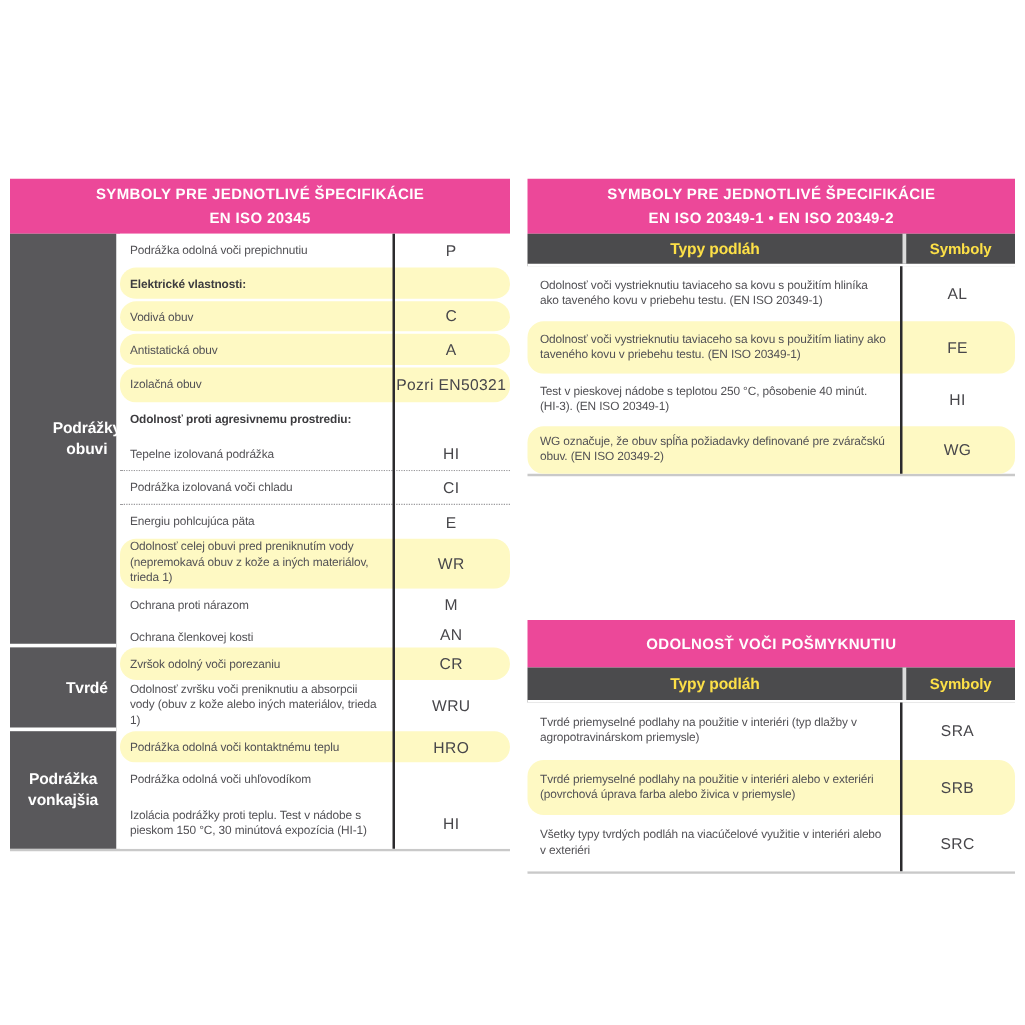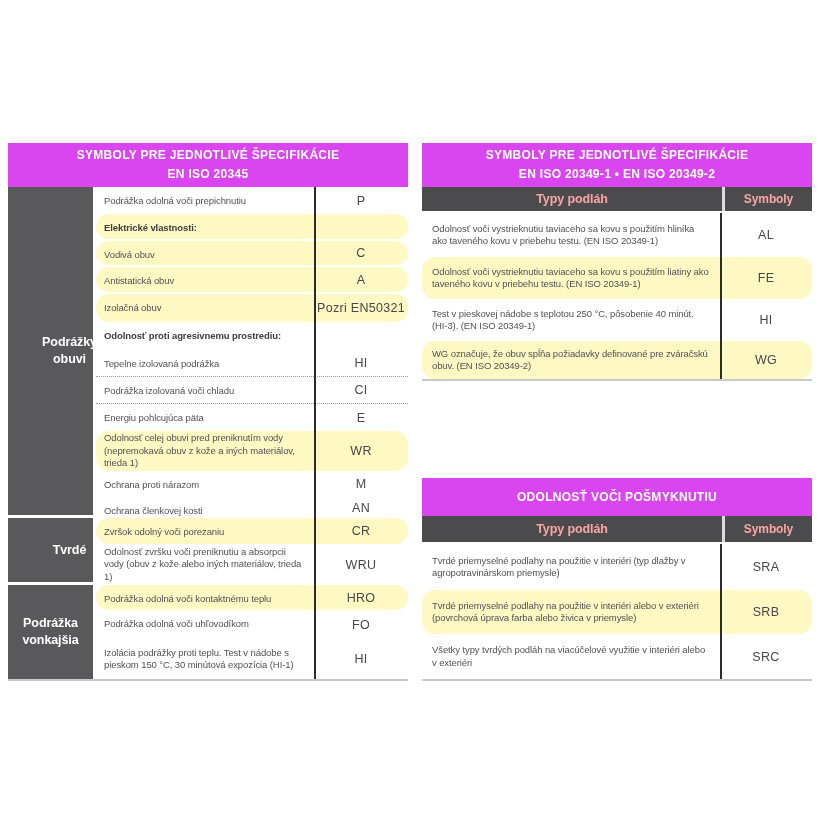--- a/index.html
+++ b/index.html
@@ -3,26 +3,26 @@
 <meta charset="utf-8">
 <style>
   * { margin:0; padding:0; box-sizing:border-box; }
   html,body { width:820px; height:820px; background:#ffffff; overflow:hidden;
     font-family:"Liberation Sans", sans-serif; }
   .page { position:relative; width:820px; height:820px; background:#ffffff; }
 
   .tbl { position:absolute; letter-spacing:-0.1px; }
 
   
-  .t-title { background:#d946ef; color:#ffffff; text-align:center;
+  .t-title { background:#ec4899; color:#ffffff; text-align:center;
     display:flex; flex-direction:column; justify-content:center;
     font-weight:bold; font-size:12px; letter-spacing:0.3px; line-height:1.55; }
 
   
-  .hdr-row { background:#4b4b4d; color:#fca5a5; display:flex; font-weight:bold; }
+  .hdr-row { background:#4b4b4d; color:#fde047; display:flex; font-weight:bold; }
   .hdr-desc { flex:1; display:flex; align-items:center; justify-content:center; font-size:12.5px; }
   .hdr-sym { width:90px; display:flex; align-items:center; justify-content:center;
     font-size:12px; border-left:3px solid #dcdcdc; }
 
   
   .t-body { display:flex; border-bottom:2px solid #c9c9c9; }
   .rows { flex:1; position:relative; }
   .row { display:flex; }
   .row .desc { color:#525155; font-size:9.5px; line-height:1.3;
     display:flex; flex-direction:column; justify-content:center; padding:14px 8px; flex:1; }
@@ -44,21 +44,21 @@
   .side-cell.gapb { border-bottom:3px solid #ffffff;padding-left:44px; }
   .left-tbl .rows::after { content:""; position:absolute; left:218px; top:0; bottom:0;
     width:2px; background:#2b2a2d; }
   .left-tbl .row .desc { max-width:218px; }
   .left-tbl .row .sym { width:94px; }
 
   
   .right-tbl { left:422px; width:390px; }
   .rt1 { top:143px; }
   .rt1 .t-title { height:44px; }
-  .rt2 { top:478px; }
+  .rt2 { top:496px; }
   .rt2 .t-title { height:38px; }
   .right-tbl .hdr-row { border-bottom:2px solid #ffffff; }
   .right-tbl .rows::after { content:""; position:absolute; left:298px; top:0; bottom:0;
     width:2px; background:#2b2a2d; }
   .right-tbl .row .sym { width:92px; }
   .right-tbl .row .desc { padding:2px 10px; }
 
   
   .h21{height:21px}.h25{height:25px}.h26{height:26px}.h27{height:27px}.h28{height:28px}
   .h29{height:29px}.h38{height:38px}.h40{height:40px}.h41{height:41px}.h42{height:42px}
@@ -138,21 +138,20 @@
         <div class="row white h41">
           <div class="desc">Odolnosť zvršku voči preniknutiu a absorpcii vody (obuv z kože alebo iných materiálov, trieda 1)</div>
           <div class="sym">WRU</div>
         </div>
         <div class="row gray h25">
           <div class="desc">Podrážka odolná voči kontaktnému teplu</div>
           <div class="sym">HRO</div>
         </div>
         <div class="row white h29">
           <div class="desc">Podrážka odolná voči uhľovodíkom</div>
-          <div class="sym">FO</div>
         </div>
         <div class="row white h40">
           <div class="desc">Izolácia podrážky proti teplu. Test v nádobe s pieskom 150 °C, 30 minútová expozícia (HI-1)</div>
           <div class="sym">HI</div>
         </div>
       </div>
     </div>
   </div>
 
   <div class="tbl right-tbl rt1">

